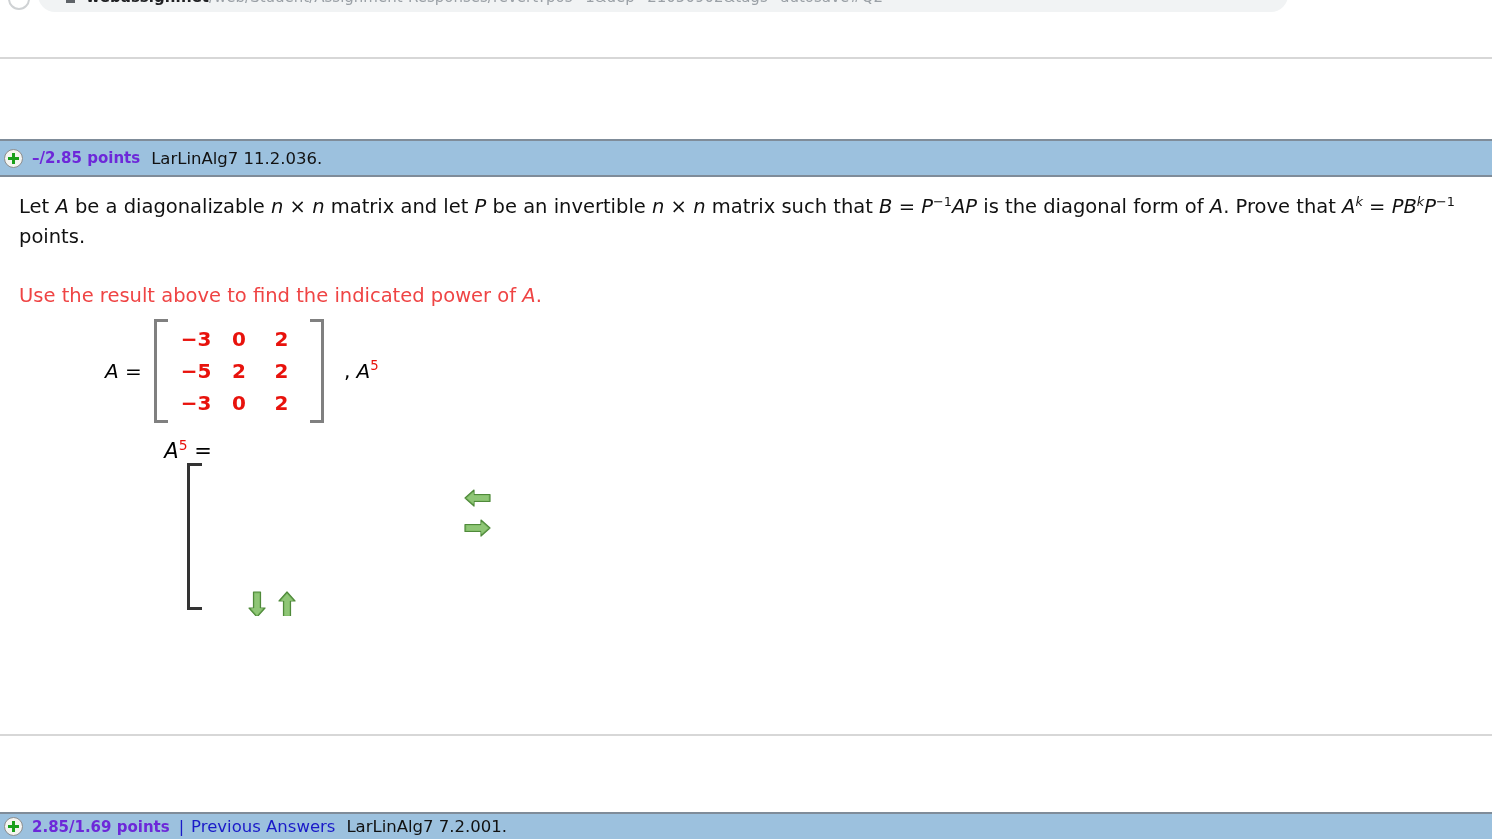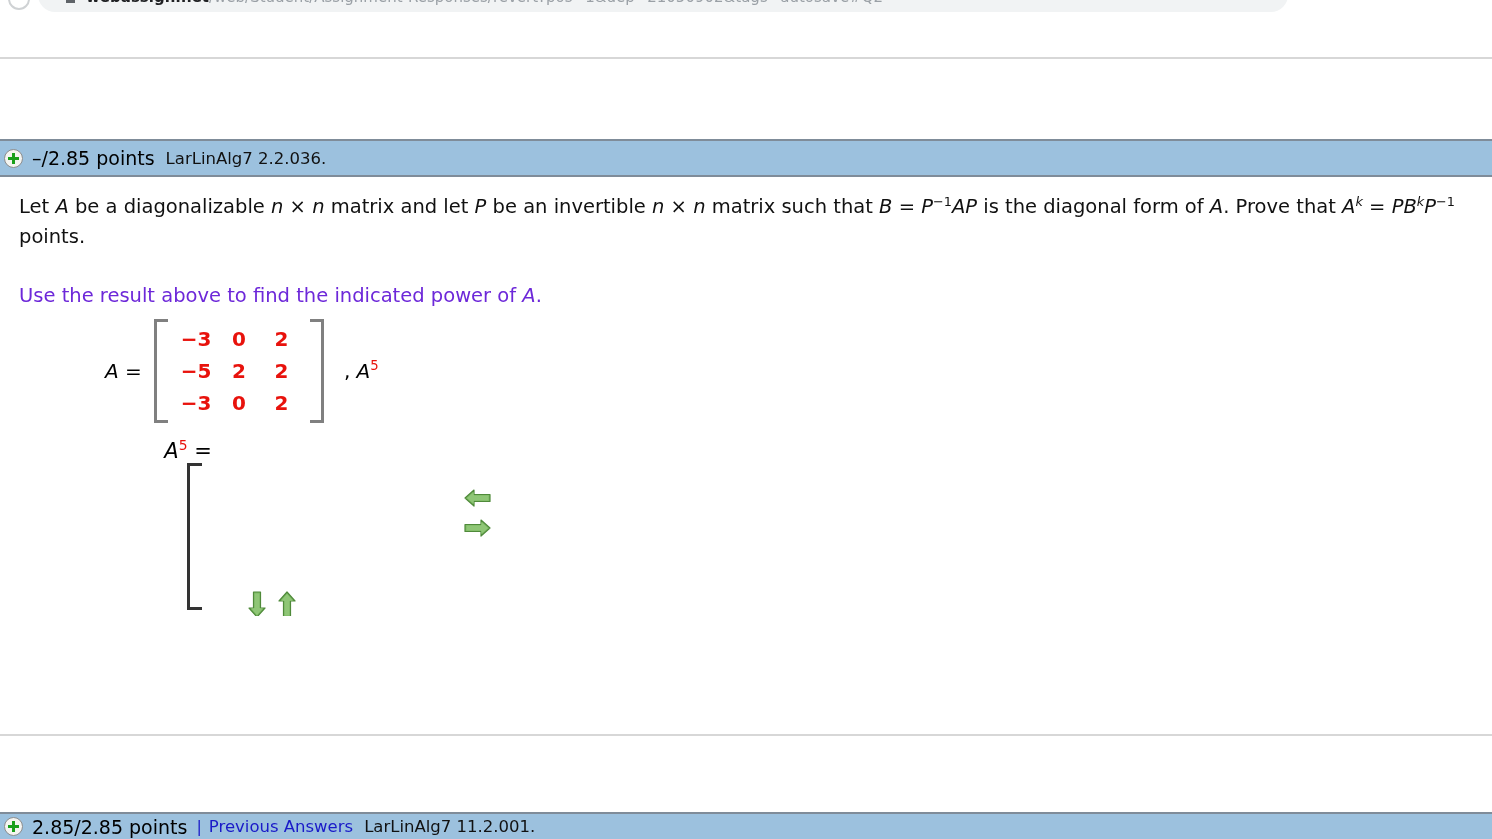--- a/index.html
+++ b/index.html
@@ -107,23 +107,23 @@
     background: #1a9f1a;
   }
   .plus-icon::before {
     left: 7px; top: 3px; width: 3px; height: 11px;
   }
   .plus-icon::after {
     left: 3px; top: 7px; width: 11px; height: 3px;
   }
 
   .points {
-    color: #000000;
-    font-weight: normal;
-    font-size: 19px;
+    color: #6d28d9;
+    font-weight: bold;
+    font-size: 15px;
     white-space: nowrap;
   }
   .sep-pipe {
     color: #1a1ac8;
     font-size: 16px;
     margin: 0 7px 0 9px;
   }
   .prev-answers {
     color: #1a1ac8;
     font-size: 16.5px;
@@ -165,21 +165,21 @@
   i.v { font-style: italic; }
   sup.sup { font-size: 0.66em; vertical-align: super; line-height: 0; }
 
   .prompt2 {
     position: absolute;
     left: 19px;
     top: 105px;
     font-size: 19.5px;
     line-height: 28px;
     white-space: nowrap;
-    color: #6d28d9;
+    color: #ef4444;
   }
 
   
   .given-wrap {
     position: absolute;
     left: 105px;
     top: 142px;
     display: flex;
     align-items: center;
   }
@@ -325,21 +325,21 @@
   <div class="omnibox"></div>
   <div class="omnibox-lock"></div>
   <div class="omnibox-url"><span class="host">webassign.net</span><span>/web/Student/Assignment-Responses/revert?pos=1&amp;dep=21050902&amp;tags=autosave#Q2</span></div>
 </div>
 
 <div class="hrule r1"></div>
 
 <div class="qheader top">
   <div class="plus-icon"></div>
   <span class="points">–/2.85 points</span>
-  <span class="qref">LarLinAlg7 2.2.036.</span>
+  <span class="qref">LarLinAlg7 11.2.036.</span>
 </div>
 
 <div class="qbody">
 
   <div class="prompt">
     <span>Let </span><i class="v">A</i><span> be a diagonalizable </span><i class="v">n</i><span> × </span><i class="v">n</i><span> matrix and let </span><i class="v">P</i><span> be an invertible </span><i class="v">n</i><span> × </span><i class="v">n</i><span> matrix such that  </span><i class="v">B</i><span> = </span><i class="v">P</i><sup class="sup">−1</sup><i class="v">AP</i><span>  is the diagonal form of </span><i class="v">A</i><span>. Prove that  </span><i class="v">A</i><sup class="sup"><i class="v">k</i></sup><span> = </span><i class="v">PB</i><sup class="sup"><i class="v">k</i></sup><i class="v">P</i><sup class="sup">−1</sup>
     <span class="l2">points.</span>
   </div>
 
   <div class="prompt2">
@@ -411,17 +411,17 @@
     </button>
   </div>
 
 
 </div>
 
 <div class="hrule r2"></div>
 
 <div class="qheader bottom">
   <div class="plus-icon"></div>
-  <span class="points">2.85/2.85 points</span>
+  <span class="points">2.85/1.69 points</span>
   <span class="sep-pipe">|</span>
   <span class="prev-answers">Previous Answers</span>
-  <span class="qref">LarLinAlg7 11.2.001.</span>
+  <span class="qref">LarLinAlg7 7.2.001.</span>
 </div>
 
 </body></html>

